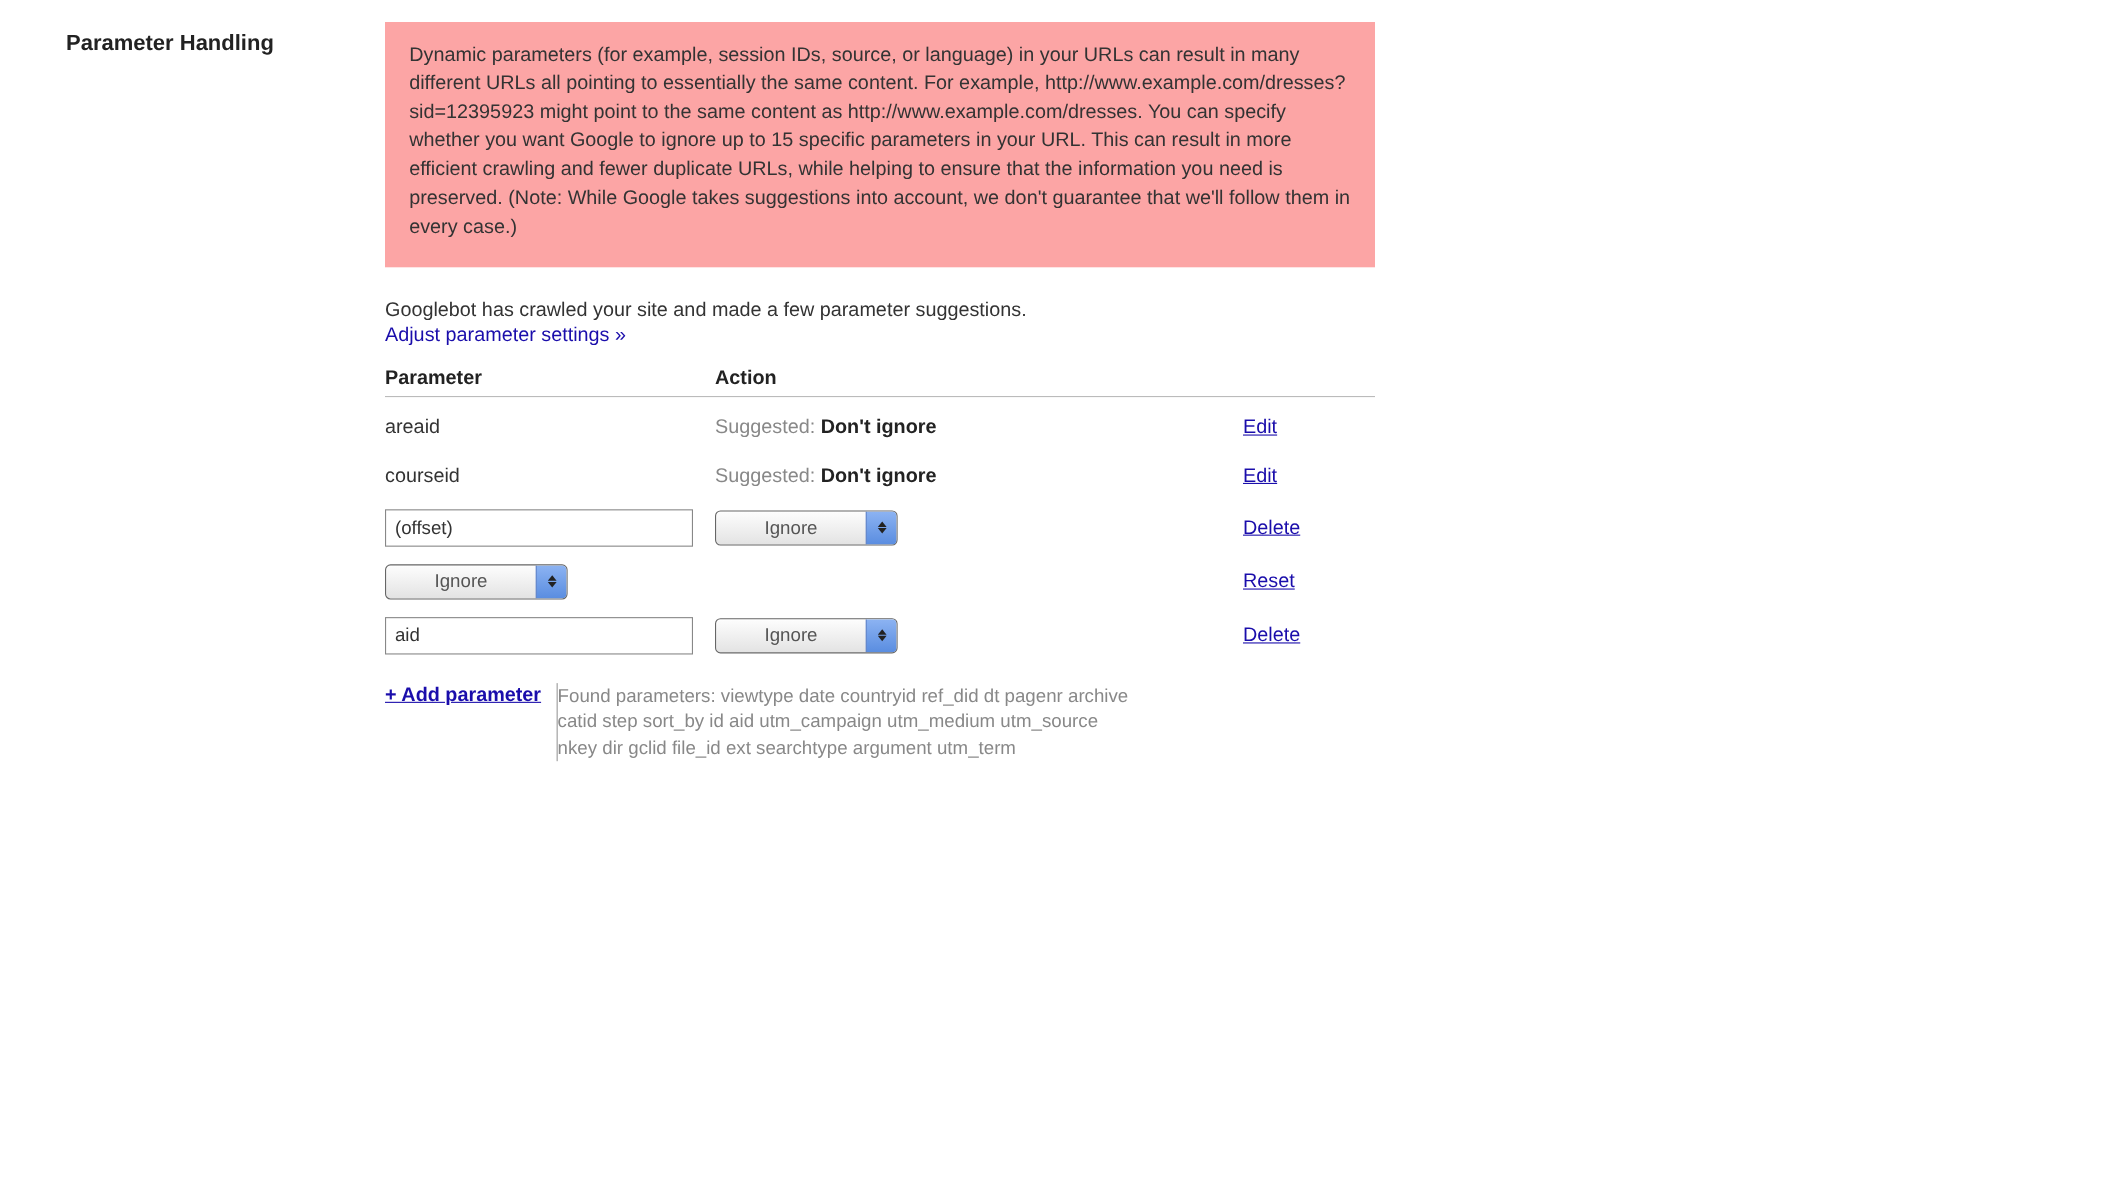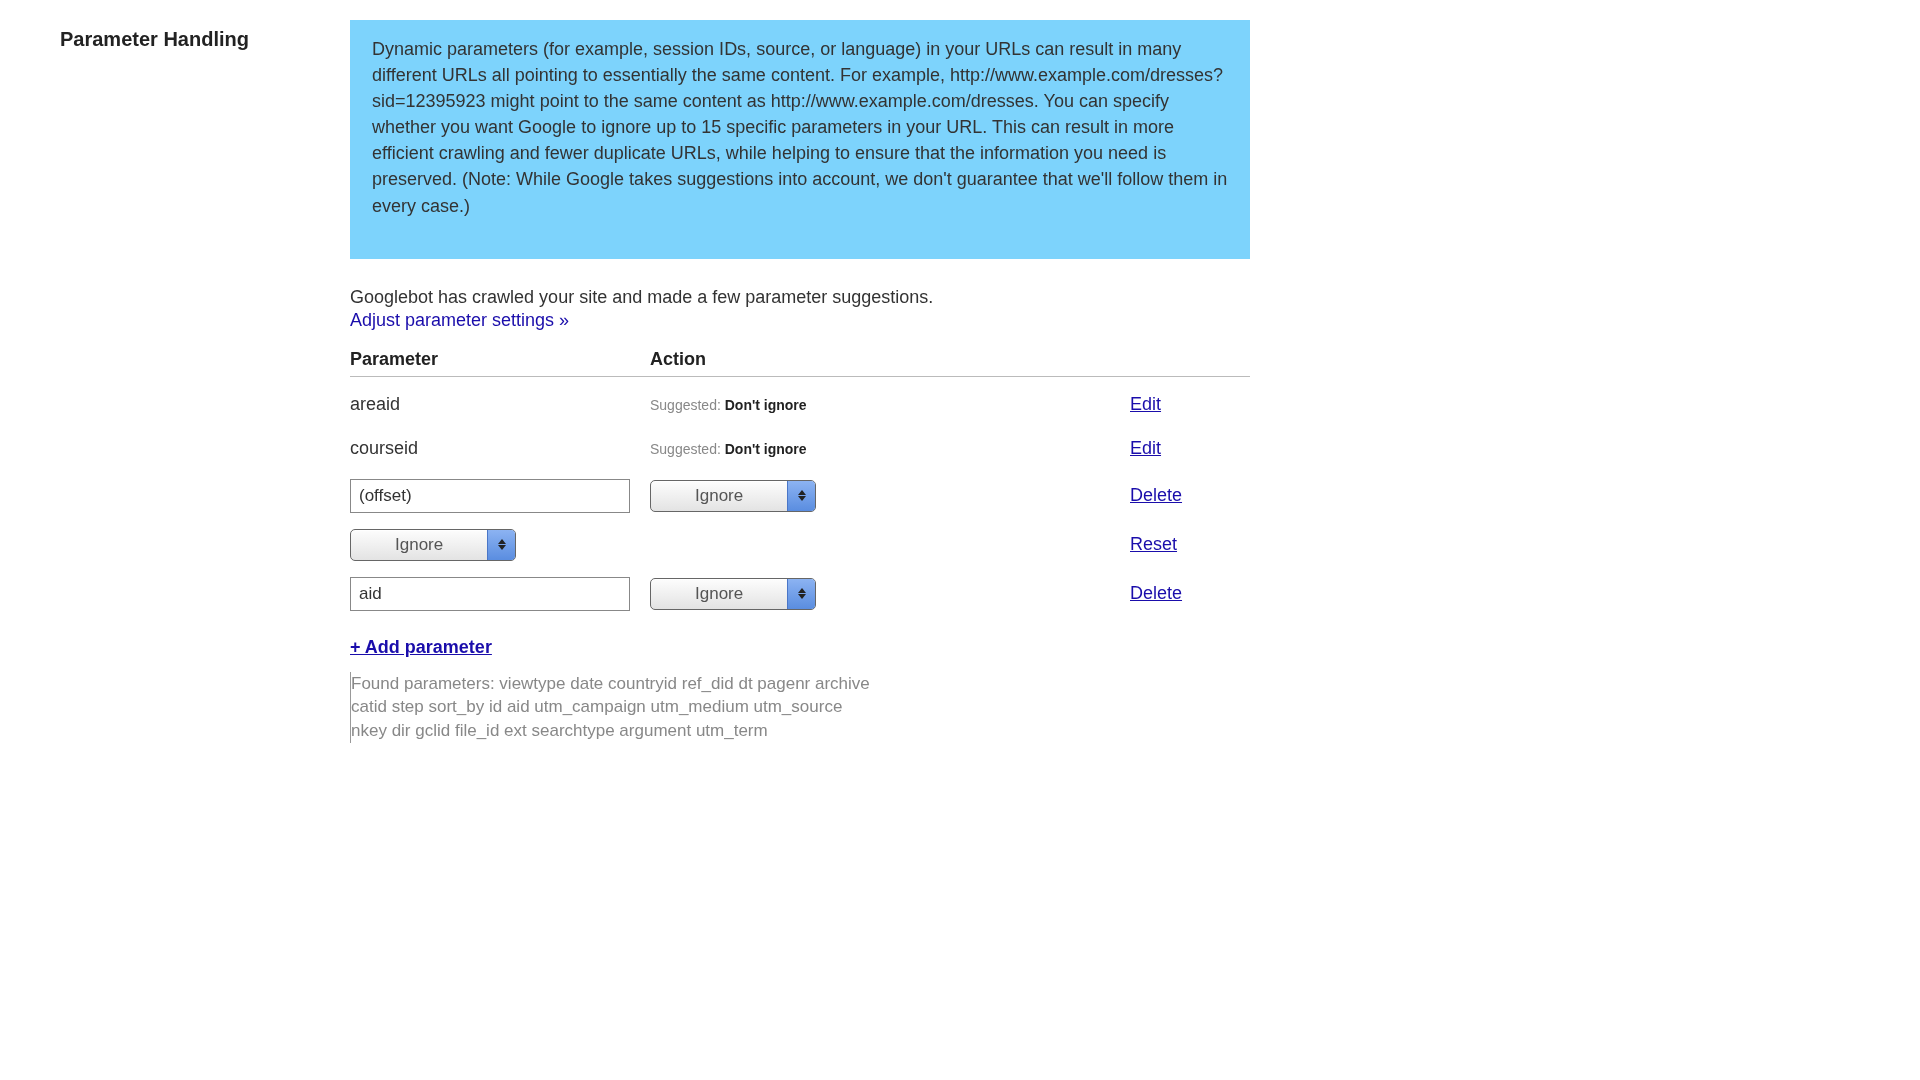--- a/index.html
+++ b/index.html
@@ -24,22 +24,22 @@
   .label-col h2 {
     font-size: 20px;
     font-weight: bold;
     margin: 0;
   }
   .content-col {
     flex: 1;
     max-width: 900px;
   }
   .info-box {
-    background: #7dd3fc;
-    padding: 16px 22px 40px 22px;
+    background: #fca5a5;
+    padding: 16px 22px 24px 22px;
     line-height: 1.45;
     color: #333;
     font-size: 18px;
   }
   .suggestion-line {
     margin-top: 28px;
     font-size: 18px;
     color: #333;
   }
   .adjust-link {
@@ -82,21 +82,21 @@
     border: 1px solid #888;
     padding: 16px 8px;
     font-size: 17px;
     height: 34px;
     background: #fff;
     color: #333;
   }
   .param-name-input.muted input { color: #999; }
   .action-suggested {
     flex: 1;
-    font-size: 14px;
+    font-size: 18px;
   }
   .suggested-label { color: #888; }
   .suggested-value { font-weight: bold; color: #222; }
   .action-select {
     flex: 1;
   }
   .select-wrap {
     display: inline-flex;
     align-items: center;
     border: 1px solid #666;
@@ -138,21 +138,20 @@
   .row-link a {
     color: #1a0dab;
     text-decoration: underline;
     font-size: 18px;
   }
   .footer-row {
     display: flex;
     align-items: flex-start;
     margin-top: 18px;
     gap: 14px;
-    flex-direction: column;
   }
   .add-param {
     color: #1a0dab;
     font-weight: bold;
     text-decoration: underline;
     font-size: 18px;
     white-space: nowrap;
   }
   .found-params {
     color: #888;

